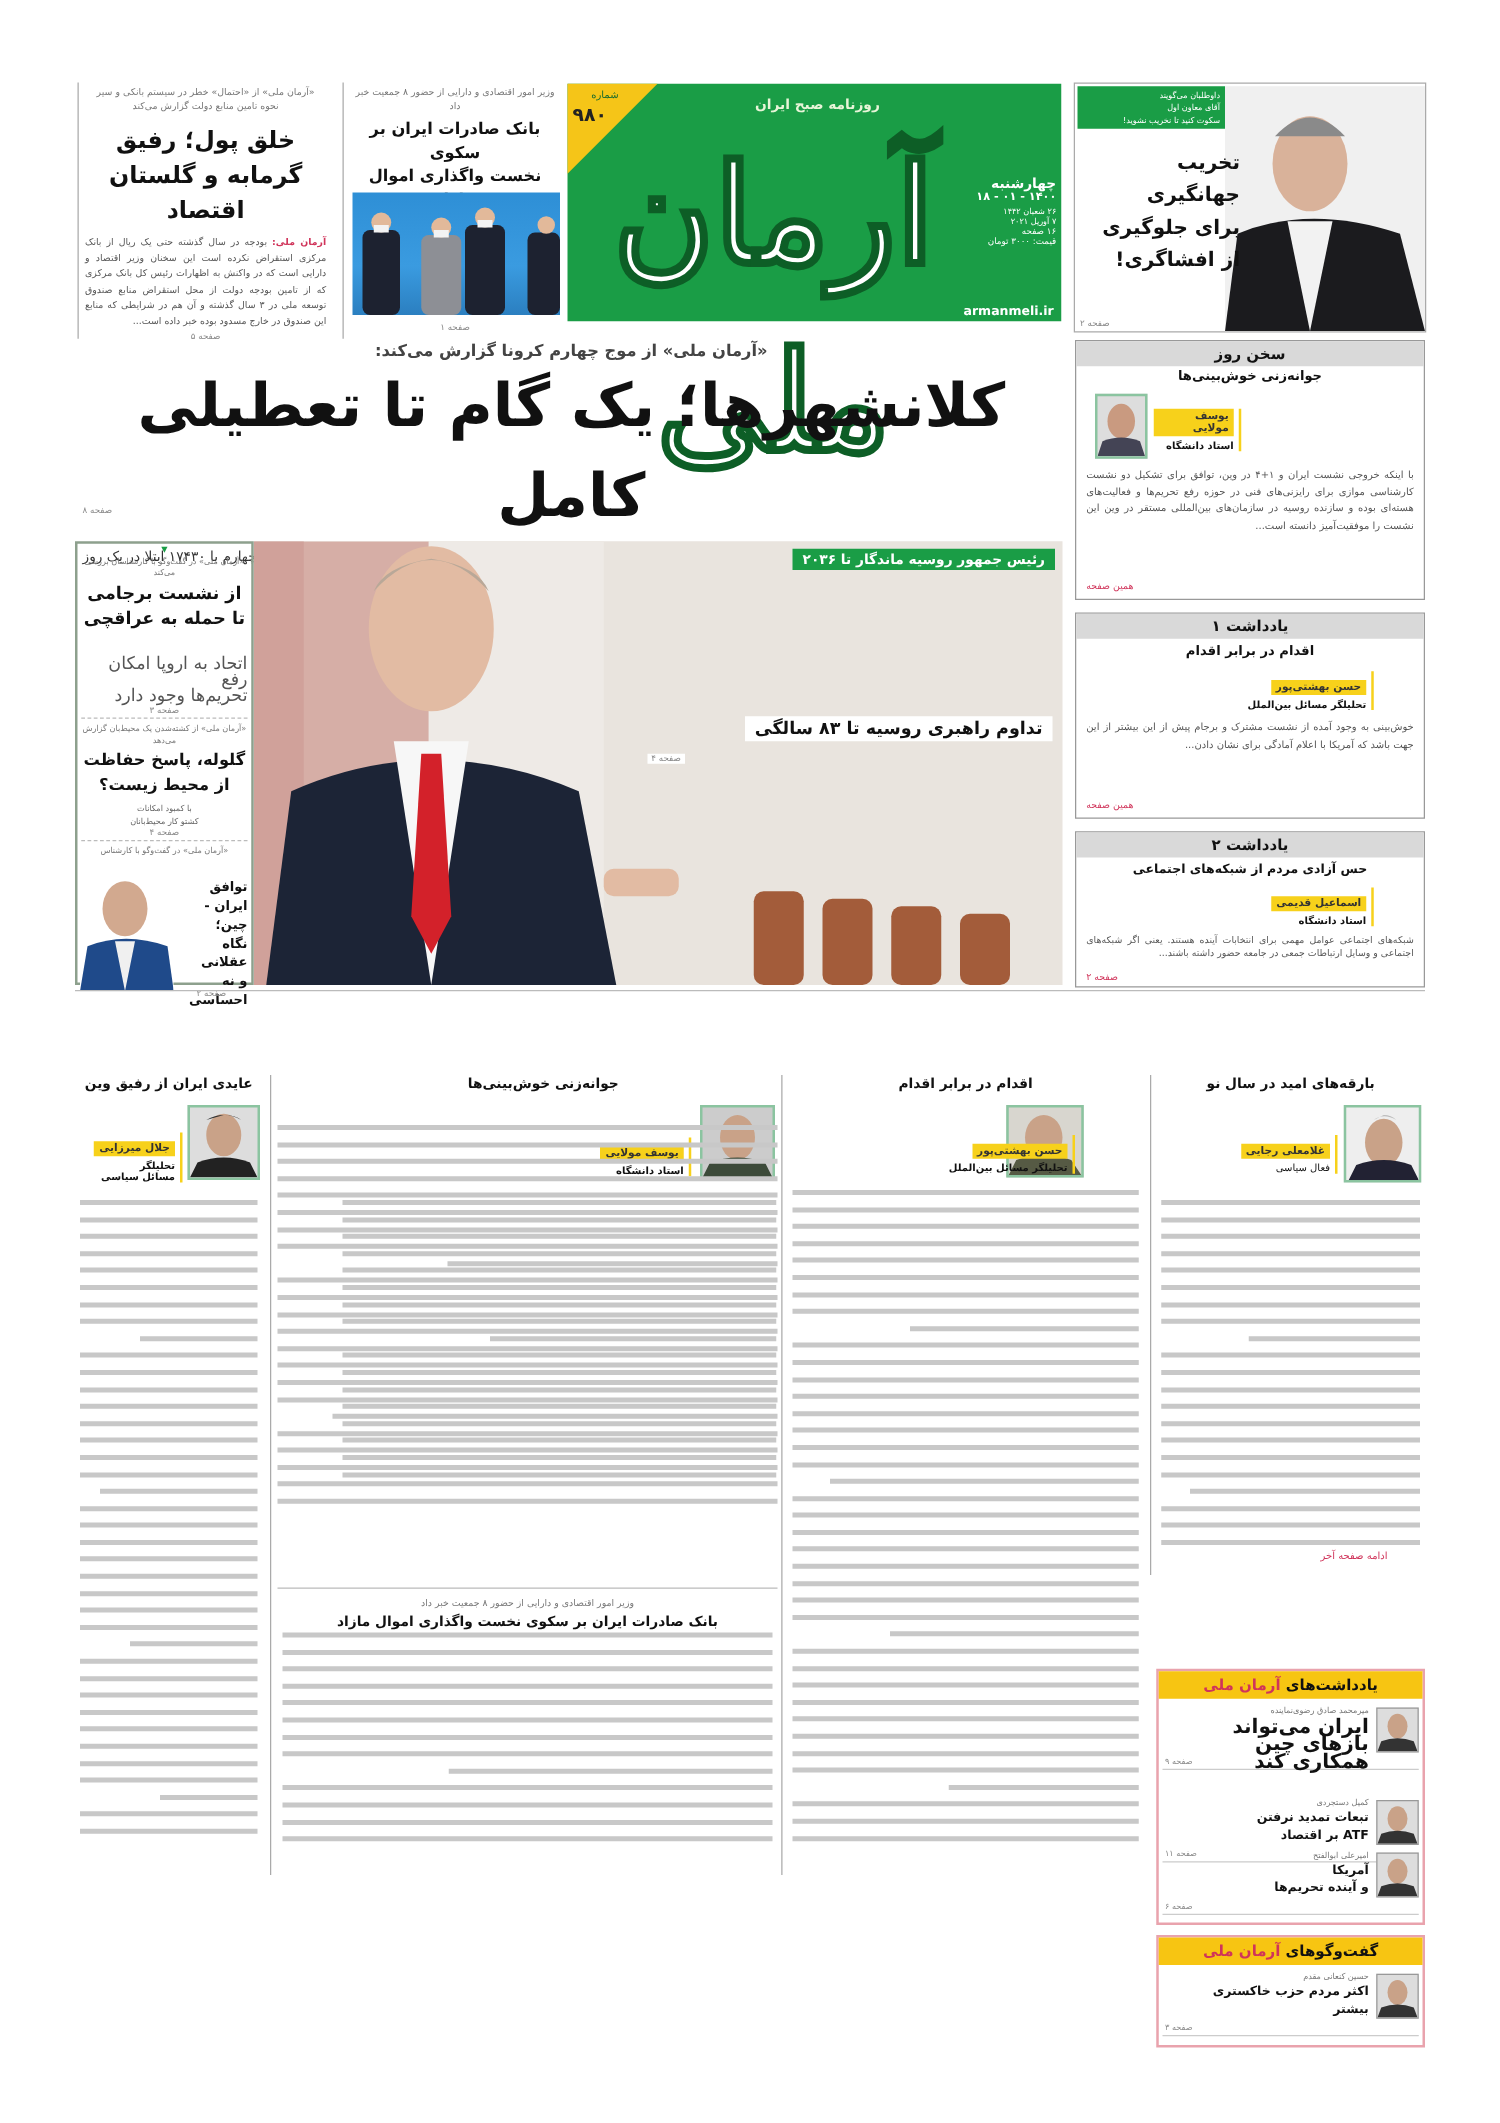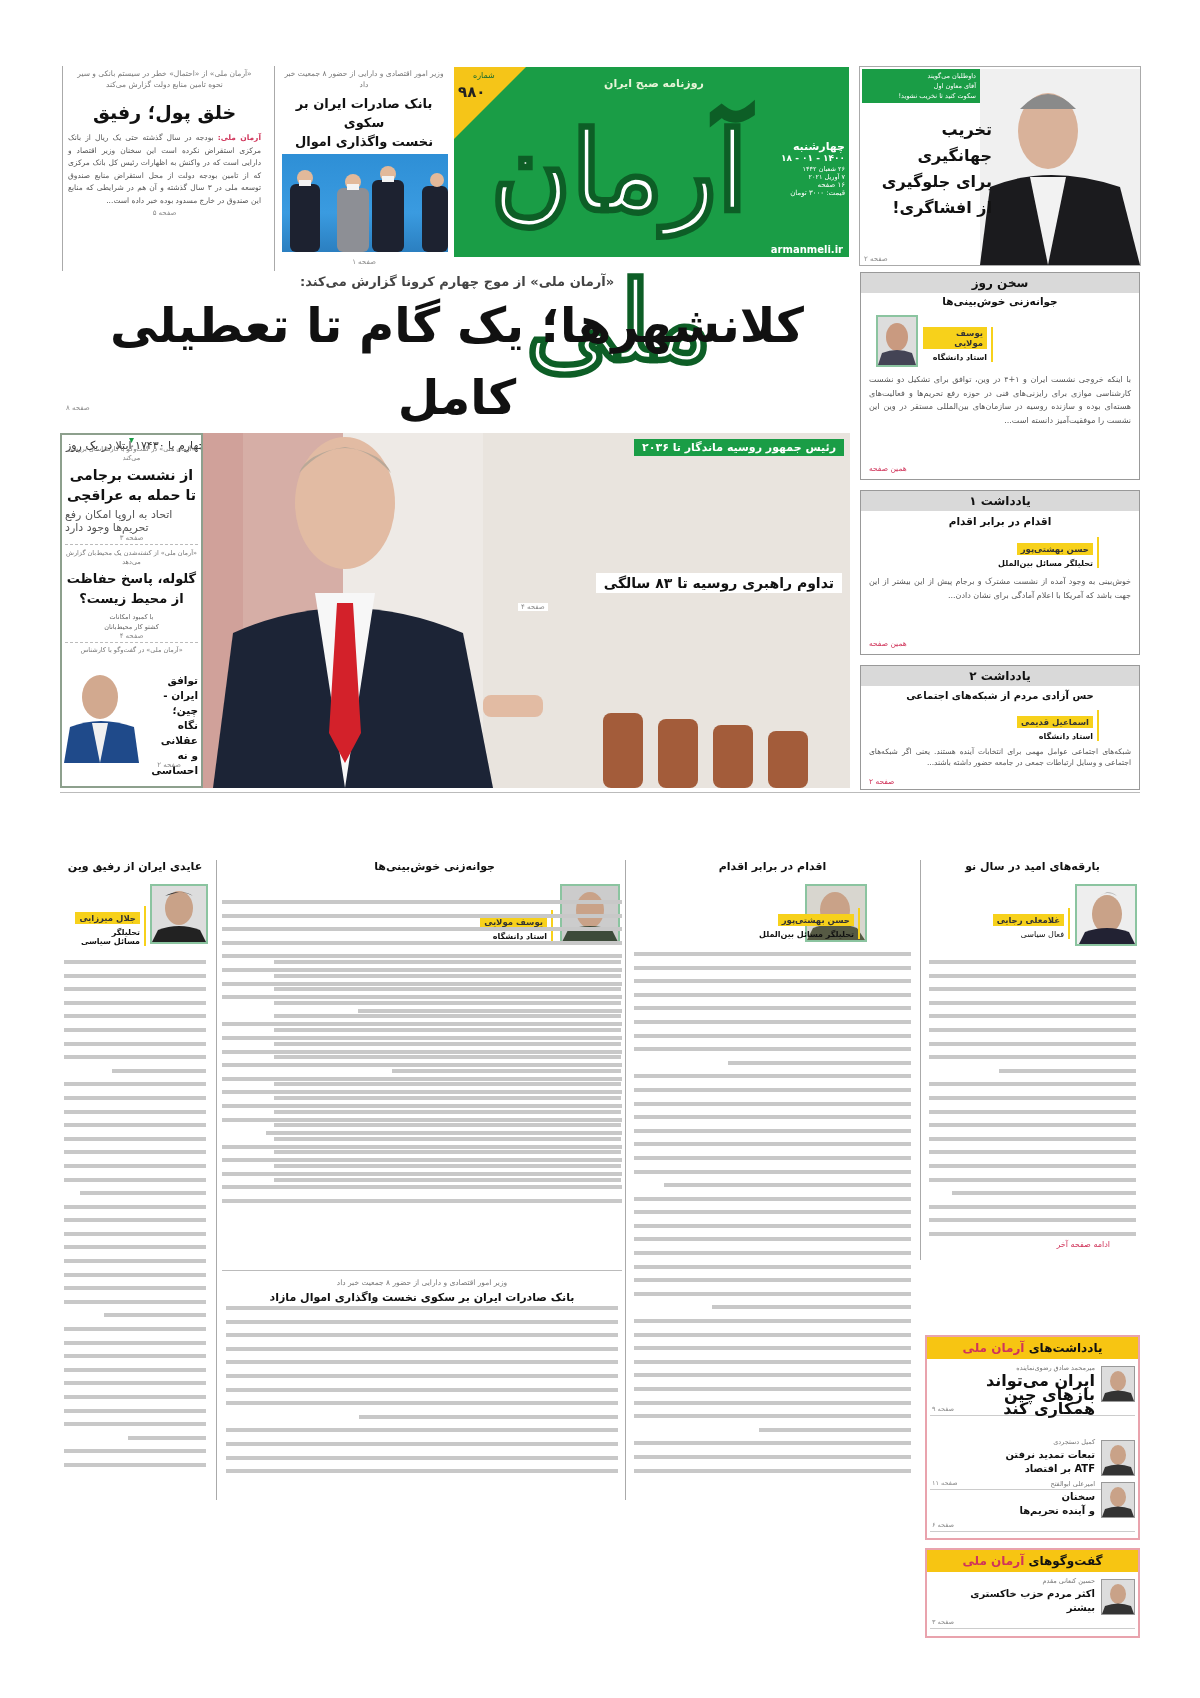--- a/index.html
+++ b/index.html
@@ -19,20 +19,21 @@
   .pink-box { position: absolute; border: 2px solid #e9a3ad; }
   .yellow-band { position: absolute; background: #f7c512; text-align: center; font-weight: bold; font-size: 12px; line-height: 22px; }
 </style>
 </head>
 <body>
 
 <div class="abs" style="left:62px; top:68px; width:205px; height:205px;">
   <div class="greytext" style="text-align:center; font-size:7.5px; line-height:11px; padding:0 8px;">«آرمان ملی» از «احتمال» خطر در سیستم بانکی و سیر نحوه تامین منابع دولت گزارش می‌کند</div>
   <div style="text-align:center; margin-top:8px; font-weight:bold; font-size:19px; line-height:28px;">
     <div>خلق پول؛ رفیق</div>
+    <div>گرمابه و گلستان اقتصاد</div>
   </div>
   <div class="bodytext" style="margin-top:6px; padding:0 6px; font-size:7.5px; line-height:12.5px;">
     <span style="color:#d0345a; font-weight:bold;">آرمان ملی:</span>
     <span>بودجه در سال گذشته حتی یک ریال از بانک مرکزی استقراض نکرده است این سخنان وزیر اقتصاد و دارایی است که در واکنش به اظهارات رئیس کل بانک مرکزی که از تامین بودجه دولت از محل استقراض منابع صندوق توسعه ملی در ۳ سال گذشته و آن هم در شرایطی که منابع این صندوق در خارج مسدود بوده خبر داده است...</span>
   </div>
   <div class="page-ref" style="text-align:center; margin-top:2px;">صفحه ۵</div>
 </div>
 <div class="vline" style="left:62px; top:66px; height:205px;"></div>
 <div class="vline" style="left:274px; top:66px; height:205px;"></div>
 
@@ -141,21 +142,21 @@
 </div>
 
 <div class="abs" style="left:60px; top:433px; width:143px; height:355px; border:2px solid #8da08d;">
   <div style="text-align:center; color:#1a9d46; font-size:10px; line-height:10px;">▾</div>
   <div style="padding:0 3px;">
     <div class="greytext" style="text-align:center; font-size:6.5px; line-height:9px;">«آرمان ملی» در گفت‌وگو با کارشناسان بررسی می‌کند</div>
     <div style="text-align:center; font-weight:bold; font-size:14px; line-height:20px; margin-top:2px;">
       <div>از نشست برجامی</div>
       <div>تا حمله به عراقچی</div>
     </div>
-    <div style="text-align:left; font-size:11px; color:#555; line-height:13px; margin-top:3px;">
+    <div style="text-align:right; font-size:14px; color:#555; line-height:13px; margin-top:20px;">
       <div>اتحاد به اروپا امکان رفع</div>
       <div>تحریم‌ها وجود دارد</div>
     </div>
     <div class="page-ref" style="text-align:center; border-bottom:1px dashed #bbb; padding-bottom:2px;">صفحه ۳</div>
   </div>
   <div style="padding:4px 3px 0;">
     <div class="greytext" style="text-align:center; font-size:6.5px; line-height:9px;">«آرمان ملی» از کشته‌شدن یک محیط‌بان گزارش می‌دهد</div>
     <div style="text-align:center; font-weight:bold; font-size:13px; line-height:20px; margin-top:2px;">
       <div>گلوله، پاسخ حفاظت</div>
       <div>از محیط زیست؟</div>
@@ -489,21 +490,21 @@
       </div>
       <div class="page-ref" style="position: absolute; left: 2px; bottom: 2px; font-size: 6.5px; color: rgb(136, 136, 136);">صفحه ۱۱</div>
     </div>
     <div style="position: absolute; left: 930px; width: 205px; top: 1478px; height: 54px; border-bottom: 1px solid rgb(204, 204, 204);">
       <div style="position: absolute; right: 0px; top: 4px; width: 34px; height: 36px; background: rgb(221, 221, 221); border: 1px solid rgb(153, 153, 153);"><svg width="32" height="34">
           <ellipse cx="16" cy="14" rx="8" ry="10" fill="#c9a288"></ellipse>
           <path d="M0 34 L3 26 Q16 21 29 26 L32 34Z" fill="#333"></path>
         </svg></div>
       <div style="position: absolute; right: 40px; top: 2px; font-size: 6.5px; color: rgb(119, 119, 119);">امیرعلی ابوالفتح</div>
       <div style="position: absolute; right: 40px; top: 12px; font-size: 10px; font-weight: bold; line-height: 14px; text-align: right;">
-        <div>سخنان</div>
+        <div>آمریکا</div>
         <div>و آینده تحریم‌ها</div>
       </div>
       <div class="page-ref" style="position: absolute; left: 2px; bottom: 2px; font-size: 6.5px; color: rgb(136, 136, 136);">صفحه ۶</div>
     </div>
   </div>
 
 <div class="pink-box" style="left:925px; top:1548px; width:215px; height:90px;">
   <div class="yellow-band" style="left:0; right:0; top:0;">
     <span>گفت‌وگوهای</span>
     <span style="color:#d0345a;">آرمان ملی</span>

